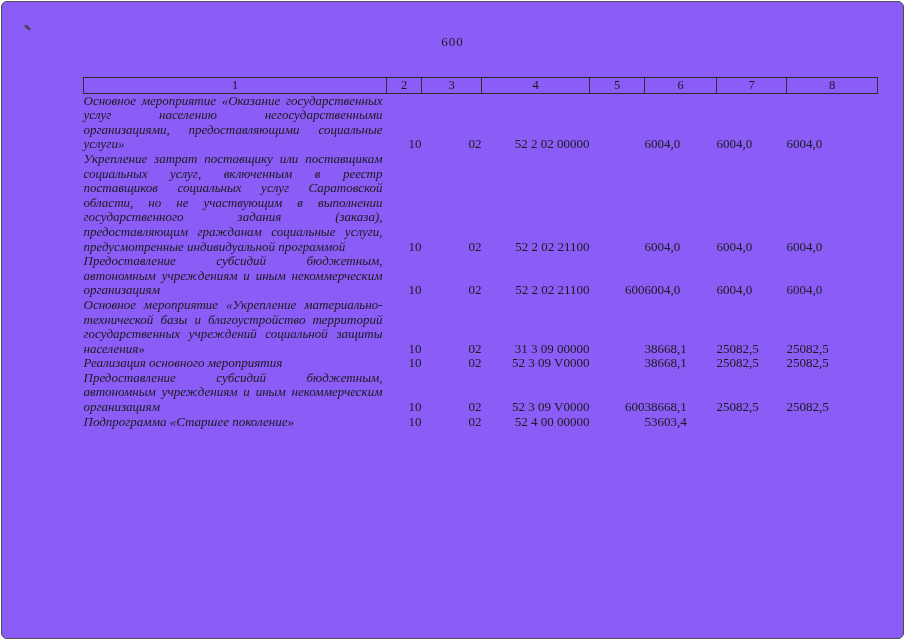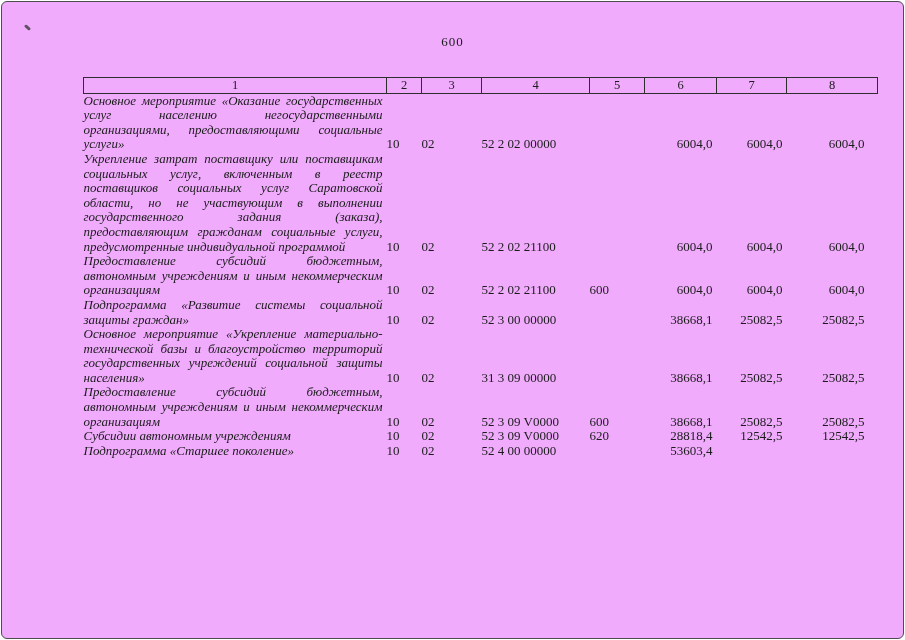--- a/index.html
+++ b/index.html
@@ -10,21 +10,21 @@
     background: #ffffff;
     font-family: "Liberation Serif", "DejaVu Serif", serif;
     color: #1b1b1b;
   }
   .page {
     position: absolute;
     left: 1px; top: 1px;
     width: 901px; height: 636px;
     border: 1px solid #4d4d4d;
     border-radius: 6px;
-    background: #f0abfc;
+    background: #8b5cf6;
     overflow: hidden;
   }
   .scan-mark {
     position: absolute;
     left: 22px; top: 24px;
     width: 7px; height: 3px;
     background: #3c3c3c;
     transform: rotate(40deg);
     border-radius: 2px;
     opacity: .8;
@@ -61,23 +61,23 @@
   }
   .budget-table tbody td {
     padding: 0;
     vertical-align: bottom;
   }
   .budget-table tbody td.name {
     text-align: justify;
     padding-right: 4px;
     font-style: italic;
   }
-  .budget-table tbody td.center { text-align: left; }
+  .budget-table tbody td.center { text-align: right; }
   .budget-table tbody td.num {
-    text-align: right;
+    text-align: left;
     padding-right: 4px;
     white-space: nowrap;
   }
   .budget-table tbody td:nth-child(8).num { padding-right: 13px; }
 </style>
 </head>
 <body>
 
 <div class="page">
   <div class="scan-mark"></div>
@@ -130,60 +130,50 @@
           <td class="name">Предоставление субсидий бюджетным, автономным учреждениям и иным некоммерческим организациям</td>
           <td class="center">10</td>
           <td class="center">02</td>
           <td class="center">52 2 02 21100</td>
           <td class="center">600</td>
           <td class="num">6004,0</td>
           <td class="num">6004,0</td>
           <td class="num">6004,0</td>
         </tr>
         <tr>
-          <td class="name">Подпрограмма «Развитие системы социальной защиты граждан»</td>
+          <td class="name">Основное мероприятие «Укрепление материально-технической базы и благоустройство территорий государственных учреждений социальной защиты населения»</td>
           <td class="center">10</td>
           <td class="center">02</td>
-          <td class="center">52 3 00 00000</td>
+          <td class="center">31 3 09 00000</td>
           <td class="center"></td>
           <td class="num">38668,1</td>
           <td class="num">25082,5</td>
           <td class="num">25082,5</td>
         </tr>
         <tr>
-          <td class="name">Основное мероприятие «Укрепление материально-технической базы и благоустройство территорий государственных учреждений социальной защиты населения»</td>
+          <td class="name">Реализация основного мероприятия</td>
           <td class="center">10</td>
           <td class="center">02</td>
-          <td class="center">31 3 09 00000</td>
+          <td class="center">52 3 09 V0000</td>
           <td class="center"></td>
           <td class="num">38668,1</td>
           <td class="num">25082,5</td>
           <td class="num">25082,5</td>
         </tr>
         <tr>
           <td class="name">Предоставление субсидий бюджетным, автономным учреждениям и иным некоммерческим организациям</td>
           <td class="center">10</td>
           <td class="center">02</td>
           <td class="center">52 3 09 V0000</td>
           <td class="center">600</td>
           <td class="num">38668,1</td>
           <td class="num">25082,5</td>
           <td class="num">25082,5</td>
         </tr>
         <tr>
-          <td class="name">Субсидии автономным учреждениям</td>
-          <td class="center">10</td>
-          <td class="center">02</td>
-          <td class="center">52 3 09 V0000</td>
-          <td class="center">620</td>
-          <td class="num">28818,4</td>
-          <td class="num">12542,5</td>
-          <td class="num">12542,5</td>
-        </tr>
-        <tr>
           <td class="name">Подпрограмма «Старшее поколение»</td>
           <td class="center">10</td>
           <td class="center">02</td>
           <td class="center">52 4 00 00000</td>
           <td class="center"></td>
           <td class="num">53603,4</td>
           <td class="num"></td>
           <td class="num"></td>
         </tr>
       </tbody>

